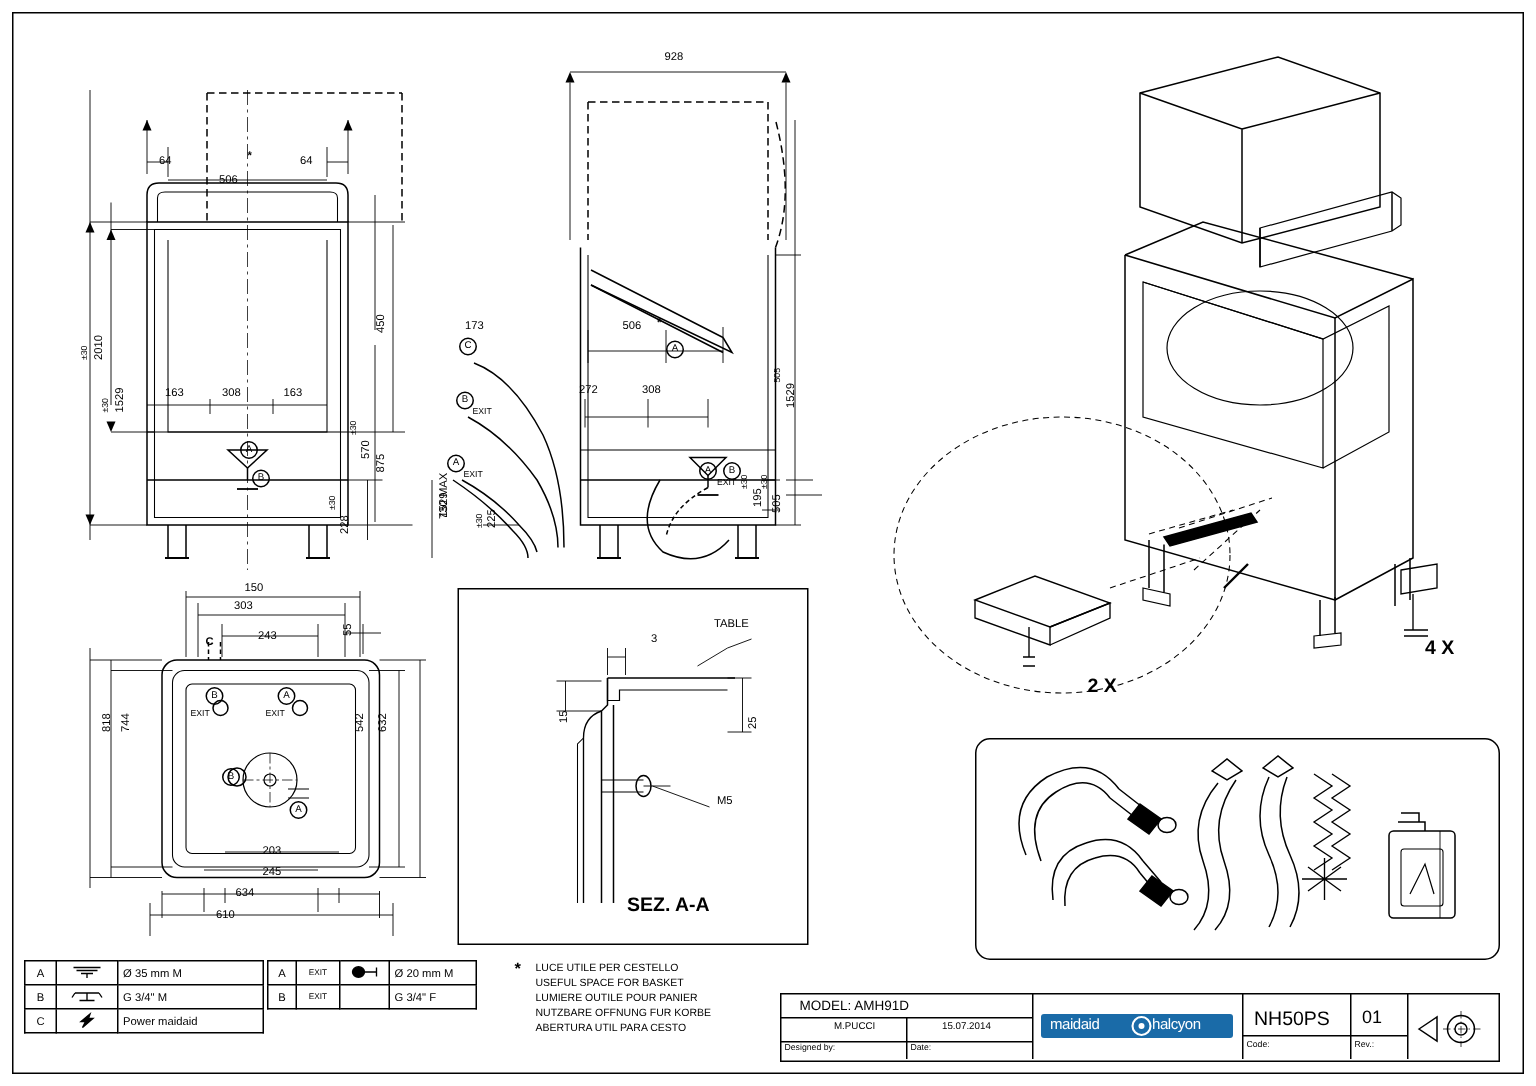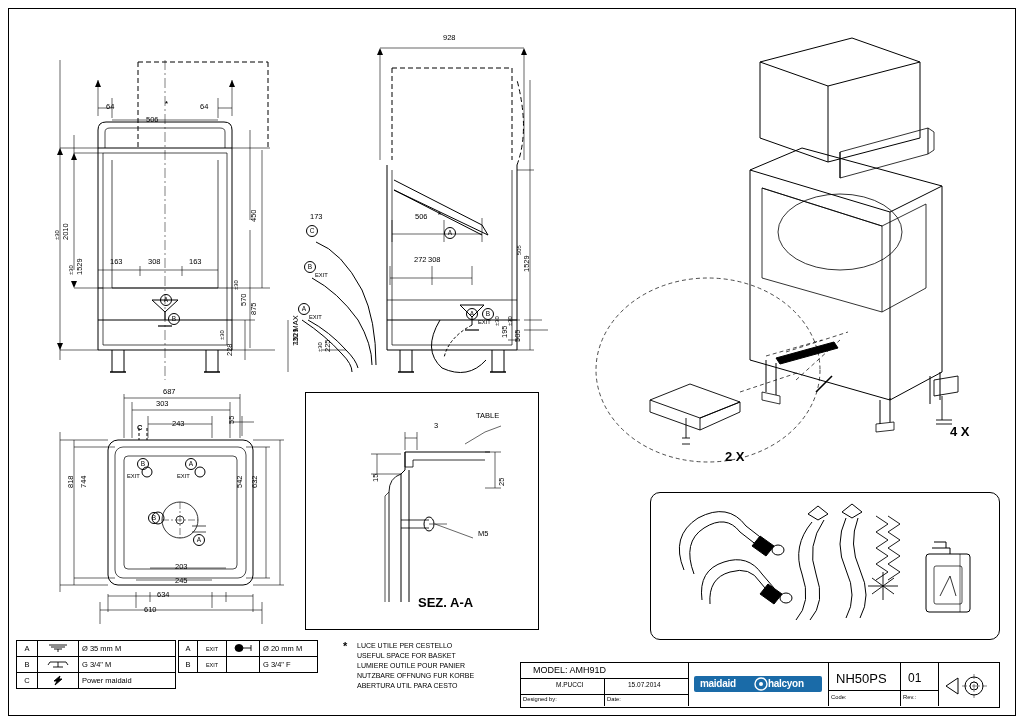--- a/index.html
+++ b/index.html
@@ -16,21 +16,21 @@
   .h{height:1px;}
   .v{width:1px;}
   .circ{position:absolute;border:1px solid #000;border-radius:50%;text-align:center;font-size:6.5px;line-height:9px;width:10px;height:10px;}
   .box{position:absolute;border:1px solid #000;}
   .rbox{position:absolute;border:1.3px solid #000;border-radius:10px;}
   svg{position:absolute;left:0;top:0;overflow:visible;}
   table.tbl{position:absolute;border-collapse:collapse;font-size:7.5px;}
   table.tbl td{border:1px solid #000;padding:1px 3px;height:13px;}
   .center{text-align:center;}
   .ttl{position:absolute;border:1px solid #000;}
-  .brand{font-weight:bold;font-size:10px;letter-spacing:-0.3px;}
+  .brand{font-weight:normal;font-size:10px;letter-spacing:-0.3px;}
   .legendtxt{position:absolute;font-size:7px;line-height:9.5px;white-space:pre;}
   .bigtxt{font-size:13px;font-weight:bold;}
 </style>
 </head>
 <body>
 
 <div id="sheet">
   <div class="frame"></div>
 
   <svg width="300" height="380" style="left:40px;top:20px;">
@@ -149,21 +149,21 @@
     <g fill="#000">
       <polygon points="108,28 111,35 105,35"></polygon>
         <polygon points="252,28 249,35 255,35"></polygon>
     </g>
   </svg>
 
   <div class="lbl" style="left:427px;top:34px;padding-left:16px;">928</div>
   <div class="lbl" style="left:310px;top:213px;">173</div>
   <div class="lbl" style="left:415px;top:213px;">506</div>
   <div class="lbl b" style="left:438px;top:211px;">*</div>
-  <div class="lbl" style="left:386px;top:256px;margin-left:28px;">272</div>
+  <div class="lbl" style="left:386px;top:256px;">272</div>
   <div class="lbl" style="left:428px;top:256px;">308</div>
   <div class="lbl r" style="left:523px;top:272px;">1529</div>
   <div class="lbl xs r" style="left:517px;top:255px;">505</div>
   <div class="lbl r" style="left:292px;top:345px;">1529</div>
 
   <div class="lbl r" style="left:324px;top:352px;">225</div>
   <div class="lbl xs r" style="left:318px;top:352px;">±30</div>
   <div class="lbl r" style="left:501px;top:338px;">195</div>
   <div class="lbl xs r" style="left:495px;top:326px;">±30</div>
   <div class="lbl r" style="left:514px;top:342px;">505</div>
@@ -204,21 +204,21 @@
       <path d="M226 67 L226 198 M240 60 L240 205"></path>
       <path d="M206 67 L230 67 M206 198 L230 198 M213 60 L244 60 M213 205 L244 205"></path>
       <path d="M96 212 L96 228 M172 212 L172 228 M110 212 L110 222 M186 212 L186 222"></path>
       <path d="M110 188 L186 188 M96 200 L172 200"></path>
       <path d="M68 214 L68 232 M213 214 L213 232 M60 222 L60 244 M222 222 L222 244"></path>
       <path d="M68 216 L213 216 M60 230 L222 230"></path>
       <path d="M190 42 L214 42 M202 36 L202 56"></path>
     </g>
   </svg>
 
-  <div class="lbl" style="left:163px;top:388px;">687</div>
+  <div class="lbl" style="left:163px;top:388px;">150</div>
   <div class="lbl" style="left:156px;top:400px;">303</div>
   <div class="lbl" style="left:172px;top:420px;">243</div>
   <div class="lbl r" style="left:228px;top:424px;">55</div>
   <div class="lbl r" style="left:67px;top:488px;">818</div>
   <div class="lbl r" style="left:80px;top:488px;">744</div>
   <div class="lbl r" style="left:236px;top:488px;">542</div>
   <div class="lbl r" style="left:251px;top:488px;">632</div>
   <div class="lbl" style="left:175px;top:563px;">203</div>
   <div class="lbl" style="left:175px;top:577px;">245</div>
   <div class="lbl" style="left:157px;top:591px;text-align:right;">634</div>

